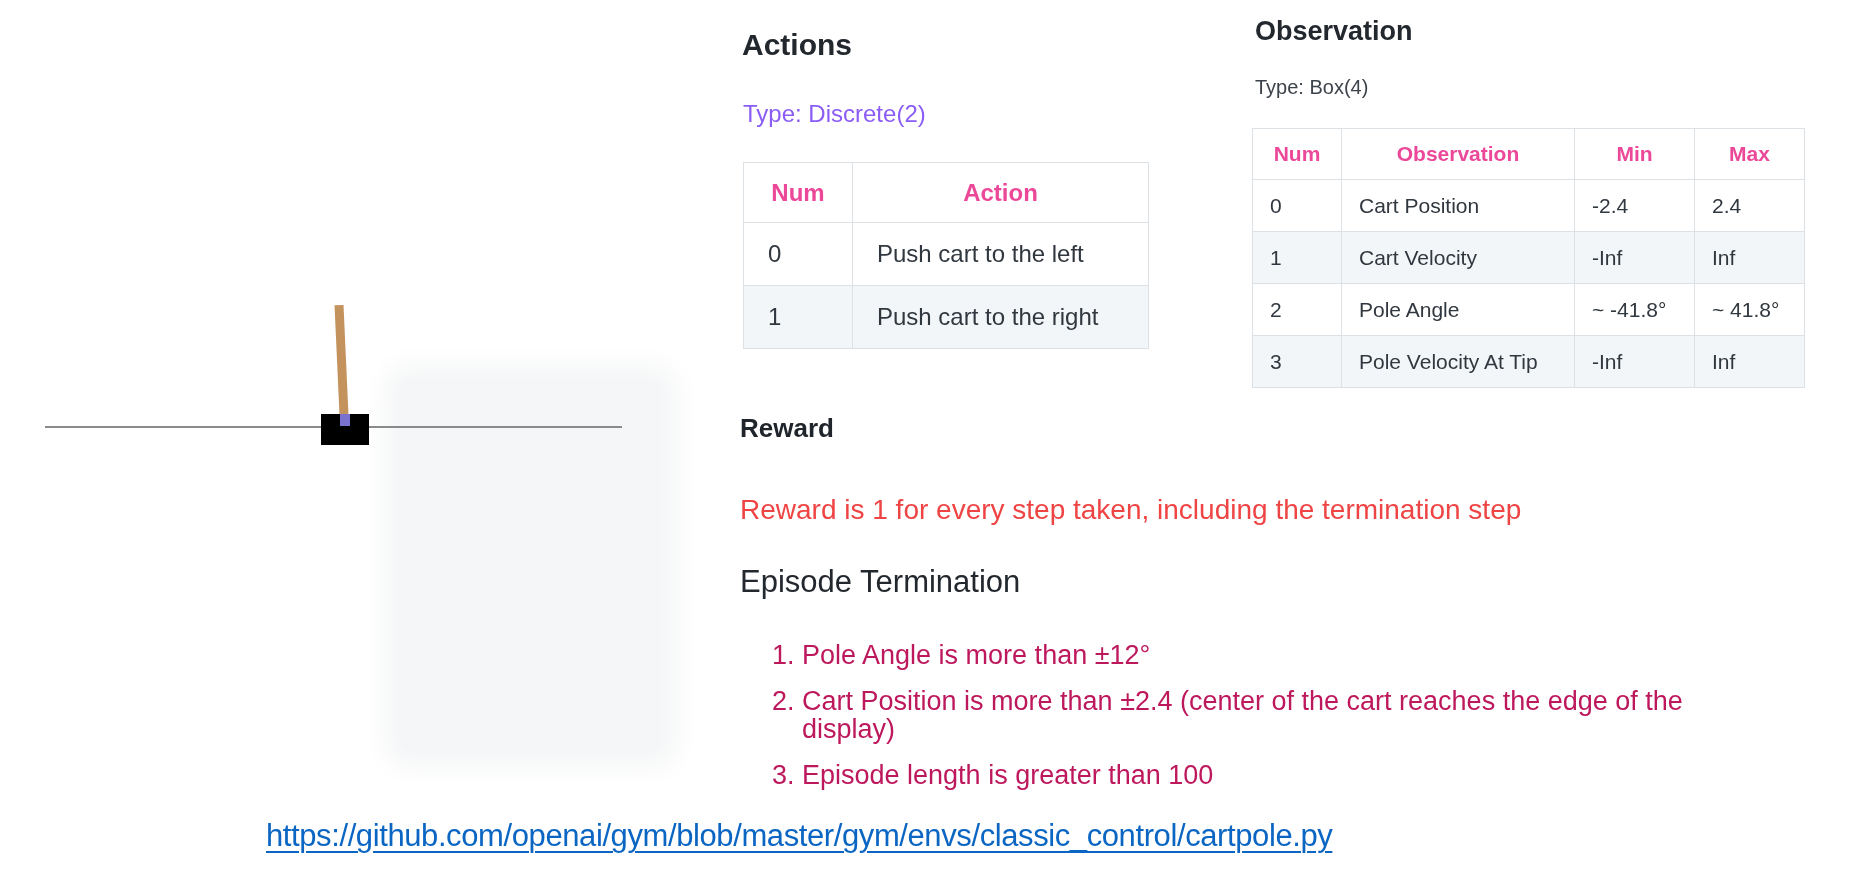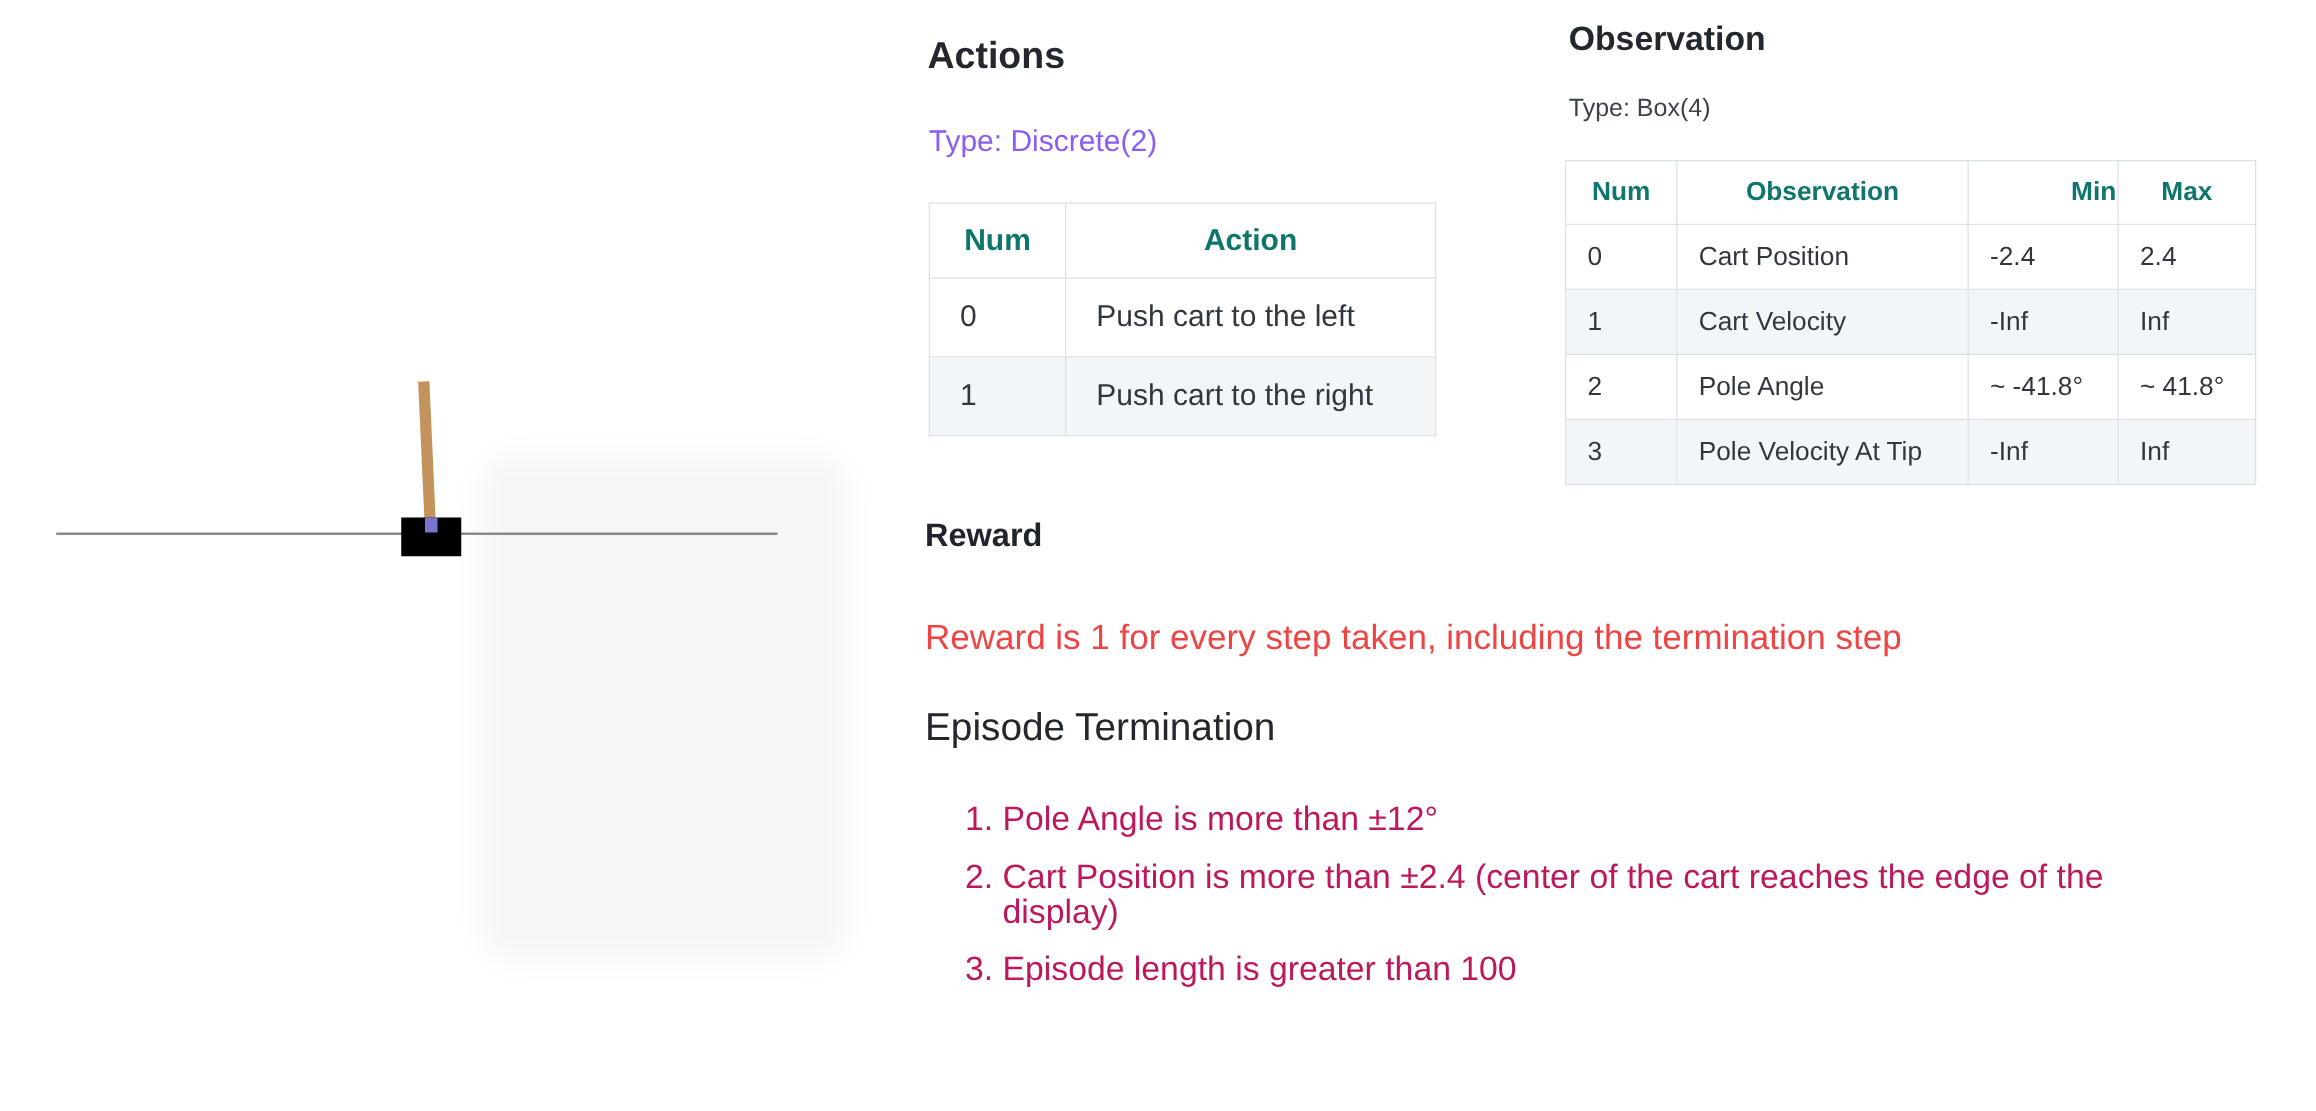--- a/index.html
+++ b/index.html
@@ -68,35 +68,35 @@
   .reward-heading  { position: absolute; left: 0; top: 0; font-size: 26px; font-weight: 700; color: #20252b; }
   .reward-text     { position: absolute; left: 0; top: 81px; font-size: 28px; color: #ef4444; }
   .episode-heading { position: absolute; left: 0; top: 151px; font-size: 31px; font-weight: 400; color: #23282e; }
   .episode-list    { position: absolute; left: 0; top: 228px; margin: 0; padding-left: 62px;
                      font-size: 27px; line-height: 28px; color: #be185d; }
   .episode-list li { margin-bottom: 18px; }
 
   
   table.tbl { border-collapse: collapse; background: #ffffff; table-layout: fixed; }
   .tbl th, .tbl td { border: 1px solid #dce1e6; overflow: hidden; white-space: nowrap; }
-  .tbl th { text-align: center; font-weight: 700; color: #0f766e; }
+  .tbl th { text-align: center; font-weight: 700; color: #ec4899; }
   .tbl td { text-align: left; color: #30373e; font-weight: 400; }
   .tbl tbody tr.striped { background: #f3f6f8; }
 
   .tbl-actions { width: 406px; }
   .tbl-actions th { height: 57px; font-size: 24px; }
   .tbl-actions td { height: 60px; font-size: 24px; padding-left: 24px; }
   .tbl-actions .c-num { width: 106px; }
 
   .tbl-obs { width: 546px; }
   .tbl-obs th { height: 48px; font-size: 21px; }
   .tbl-obs td { height: 49px; font-size: 21px; padding-left: 17px; }
   .tbl-obs .c-num { width: 86px; }
   .tbl-obs .c-obs { width: 230px; }
-  .tbl-obs .c-min { width: 117px; text-align: right; }
+  .tbl-obs .c-min { width: 117px; }
   .tbl-obs .c-max { width: 107px; }
 
   
   .gh-link {
     position: absolute;
     left: 266px; top: 818px;
     font-size: 31px;
     letter-spacing: -0.4px;
     text-decoration: underline;
     text-decoration-thickness: 2px;
@@ -186,14 +186,15 @@
     <div class="reward-heading">Reward</div>
     <div class="reward-text">Reward is 1 for every step taken, including the termination step</div>
     <div class="episode-heading">Episode Termination</div>
     <ol class="episode-list">
       <li>Pole Angle is more than ±12°</li>
       <li>Cart Position is more than ±2.4 (center of the cart reaches the edge of the display)</li>
       <li>Episode length is greater than 100</li>
     </ol>
   </div>
 
+  <a class="gh-link" href="#" style="color: rgb(11, 102, 195);">https://github.com/openai/gym/blob/master/gym/envs/classic_control/cartpole.py</a>
 
 </div>
 
 </body></html>

